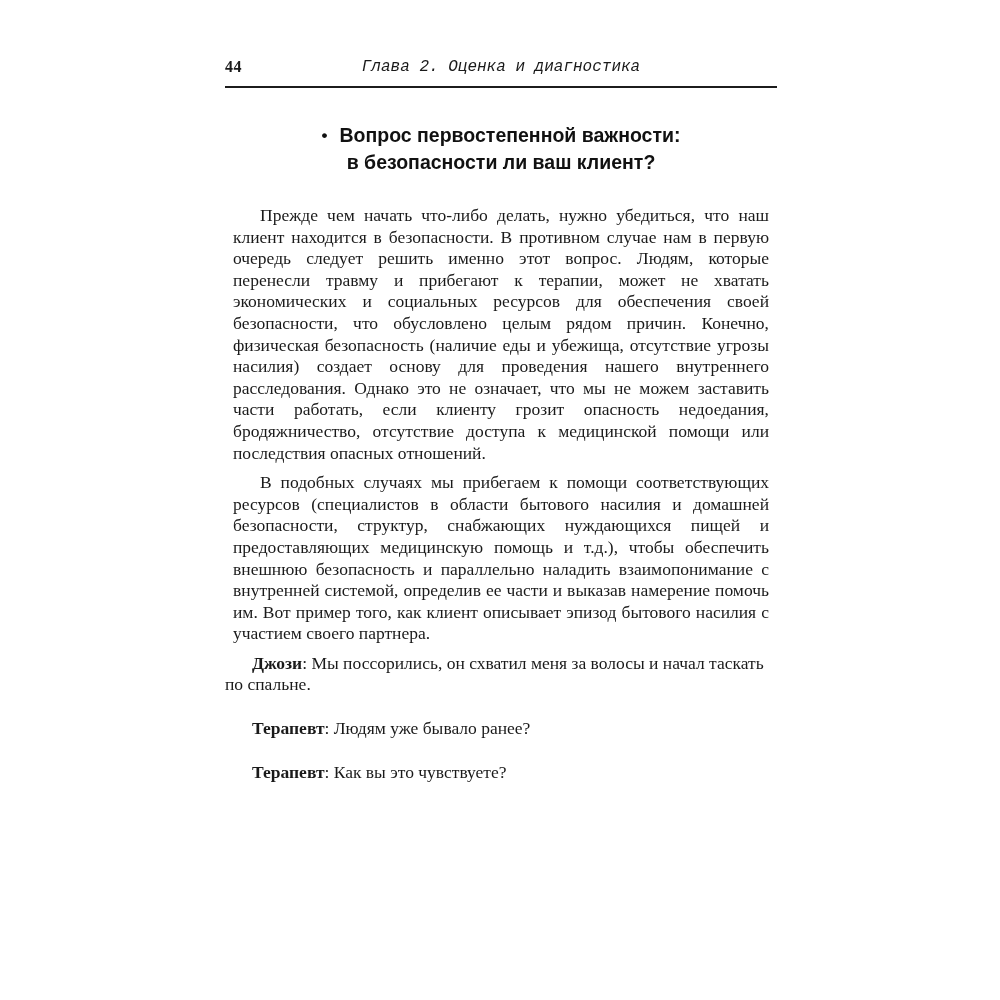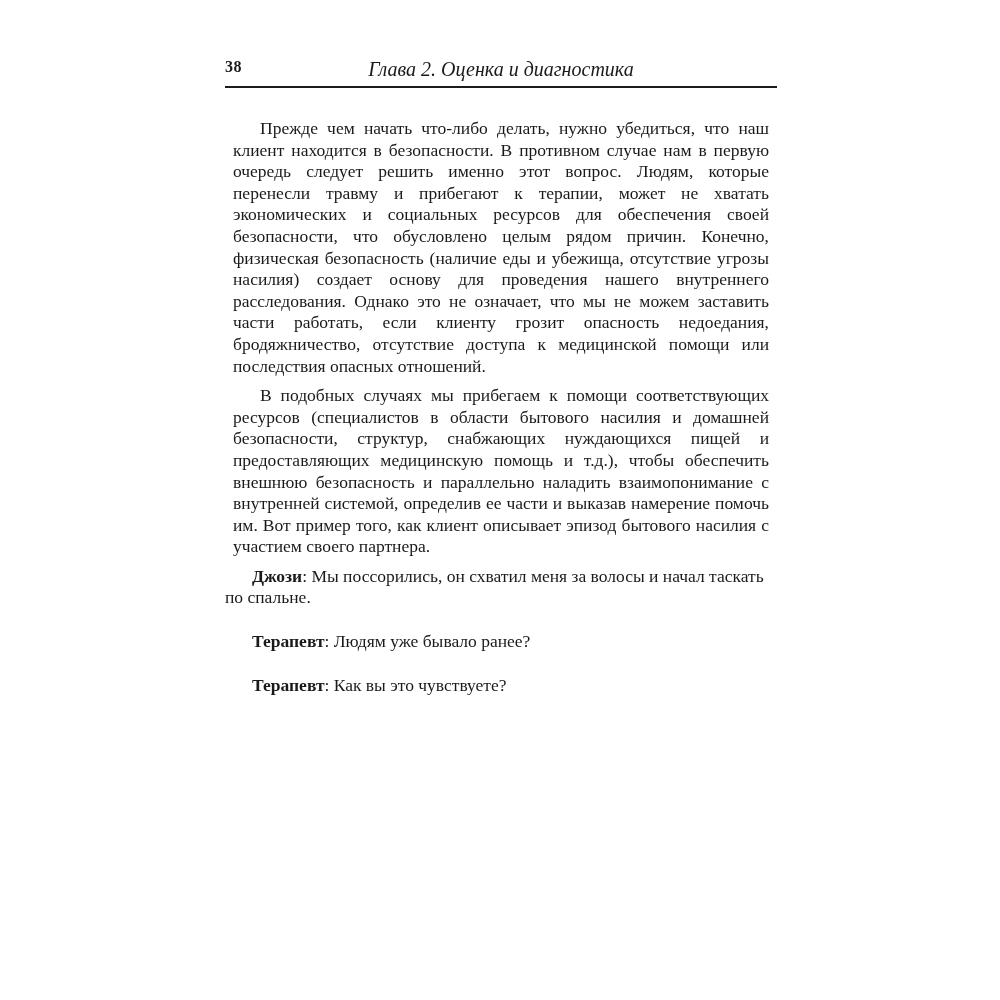--- a/index.html
+++ b/index.html
@@ -31,21 +31,22 @@
     position: absolute;
     left: 0;
     top: 0;
     font-size: 16px;
     font-weight: bold;
     letter-spacing: 0.5px;
   }
   .running-head {
     text-align: center;
     font-style: italic;
-    font-size: 20px;
+    font-size: 16px;
+    font-family: Liberation Mono, monospace;
   }
   .header-rule {
     border: none;
     border-top: 2.5px solid #1c1c1c;
     margin: 4px 0 0 0;
   }
   .section-heading {
     margin-top: 34px;
     text-align: center;
     font-family: "Liberation Sans", sans-serif;
@@ -83,25 +84,31 @@
     font-weight: bold;
   }
 </style>
 </head>
 <body>
 
 <div class="page">
   <div class="content">
 
     <div class="page-header">
-      <span class="page-number">38</span>
+      <span class="page-number">44</span>
       <div class="running-head">Глава 2. Оценка и диагностика</div>
     </div>
     <hr class="header-rule">
 
+    <div class="section-heading">
+      <div>
+        <span class="bullet">•</span><span>Вопрос первостепенной важности:</span>
+      </div>
+      <div>в безопасности ли ваш клиент?</div>
+    </div>
 
     <div class="body-text">
       <p class="para">Прежде чем начать что-либо делать, нужно убедиться, что наш клиент находится в безопасности. В противном случае нам в первую очередь следует решить именно этот вопрос. Людям, которые перенесли травму и прибегают к терапии, может не хватать экономических и социальных ресурсов для обеспечения своей безопасности, что обусловлено целым рядом причин. Конечно, физическая безопасность (наличие еды и убежища, отсутствие угрозы насилия) создает основу для проведения нашего внутреннего расследования. Однако это не означает, что мы не можем заставить части работать, если клиенту грозит опасность недоедания, бродяжничество, отсутствие доступа к медицинской помощи или последствия опасных отношений.</p>
       <p class="para">В подобных случаях мы прибегаем к помощи соответствующих ресурсов (специалистов в области бытового насилия и домашней безопасности, структур, снабжающих нуждающихся пищей и предоставляющих медицинскую помощь и т.д.), чтобы обеспечить внешнюю безопасность и параллельно наладить взаимопонимание с внутренней системой, определив ее части и выказав намерение помочь им. Вот пример того, как клиент описывает эпизод бытового насилия с участием своего партнера.</p>
     </div>
 
     <div class="dialogue">
       <p class="dialogue-line"><span class="speaker">Джози</span><span>: Мы поссорились, он схватил меня за волосы и начал таскать по спальне.</span></p>
       <p class="dialogue-line"><span class="speaker">Терапевт</span><span>: Людям уже бывало ранее?</span></p>
       <p class="dialogue-line"><span class="speaker">Терапевт</span><span>: Как вы это чувствуете?</span></p>

